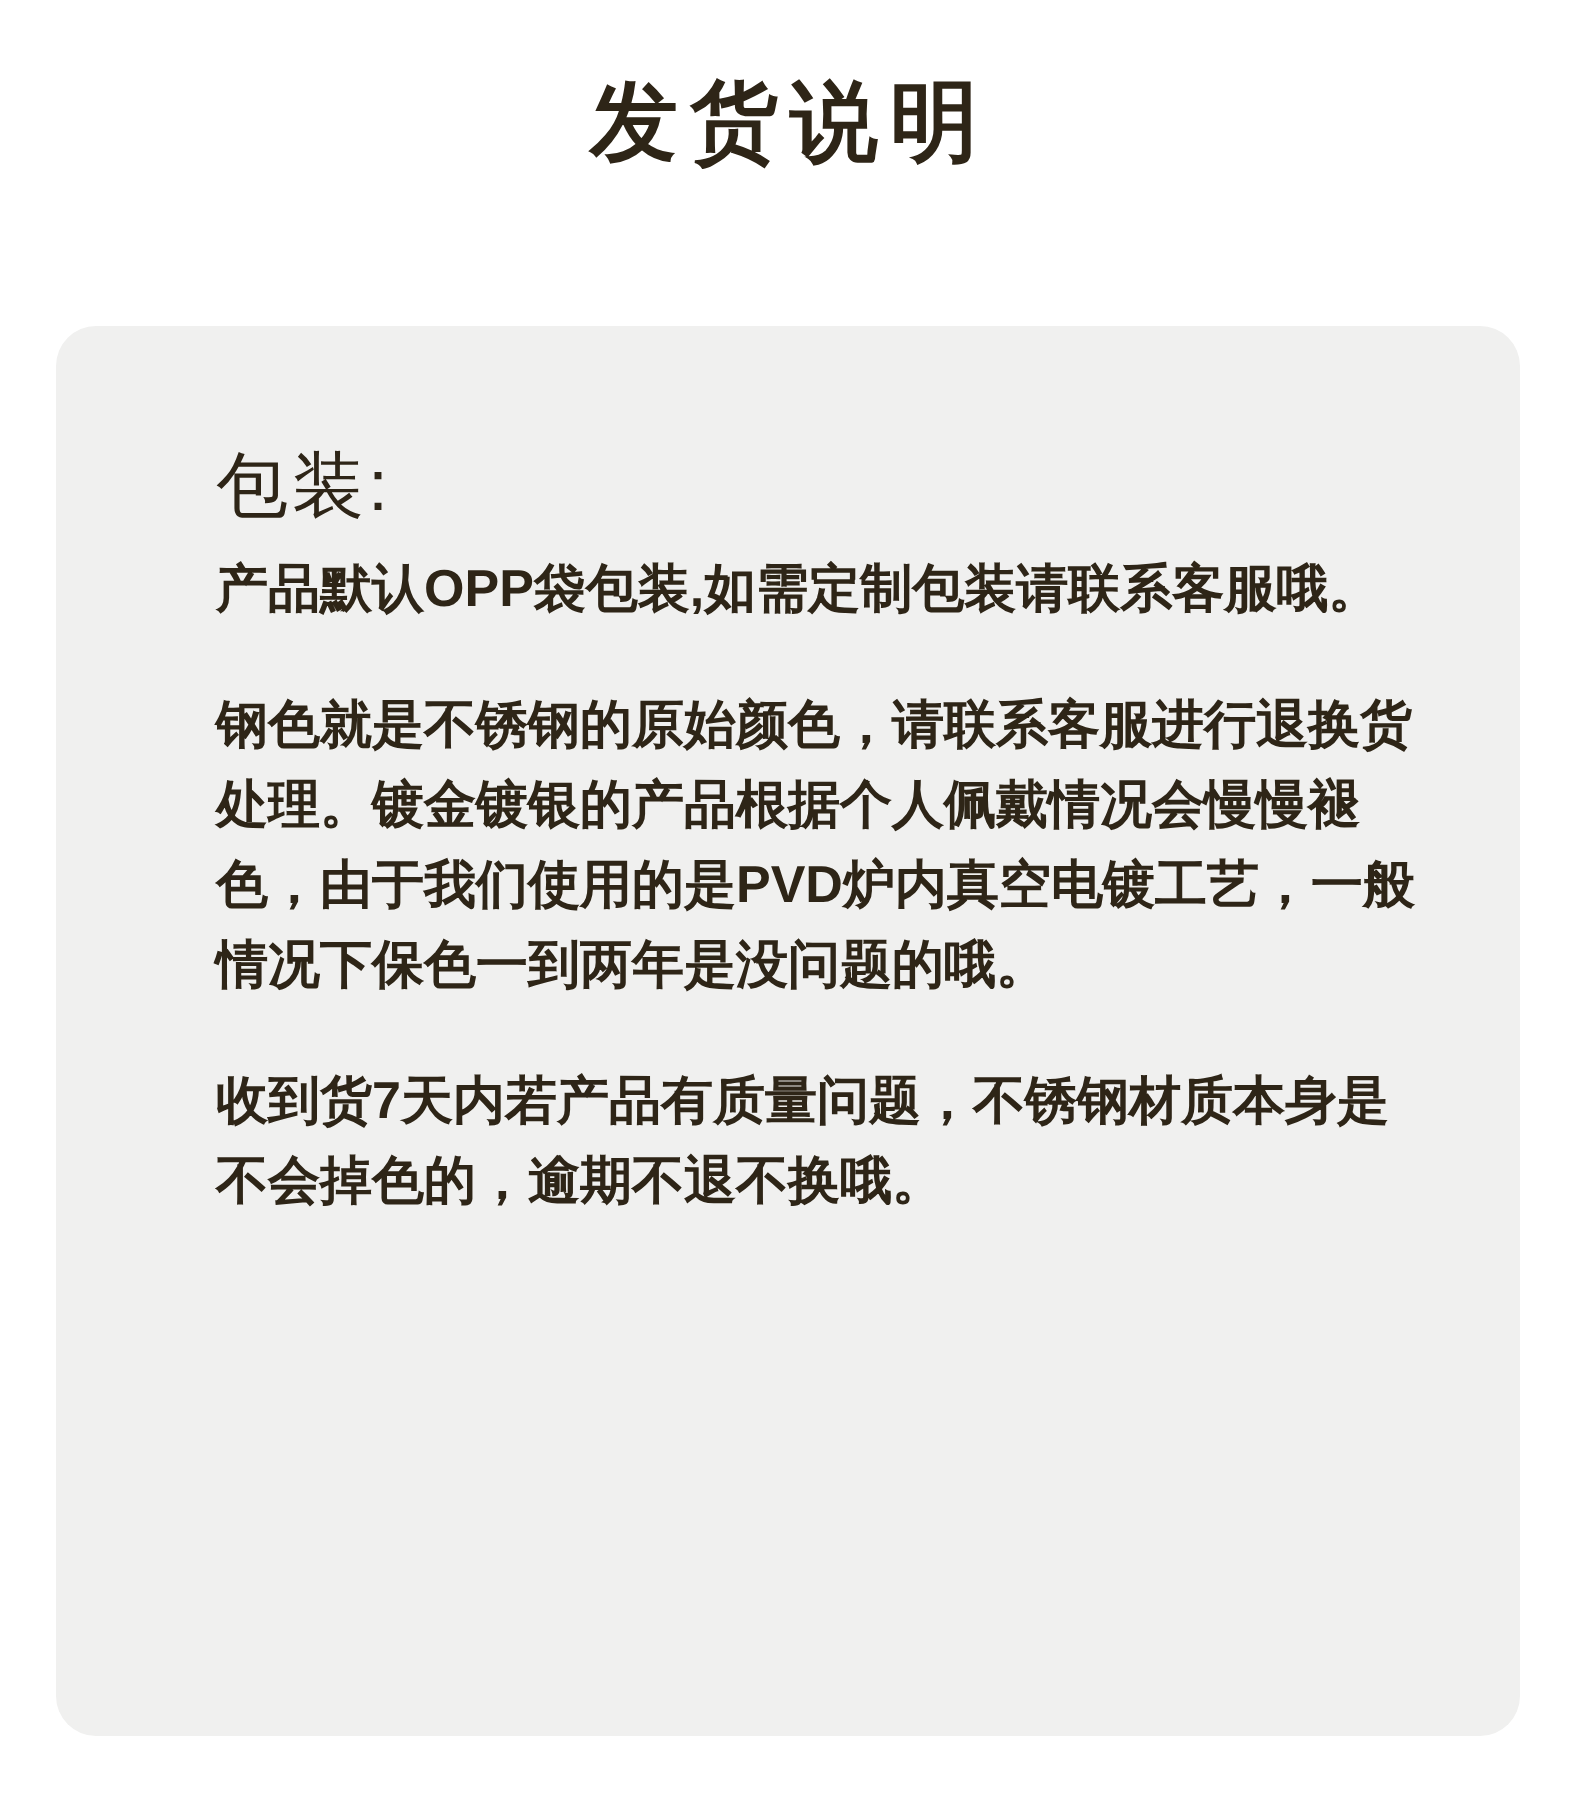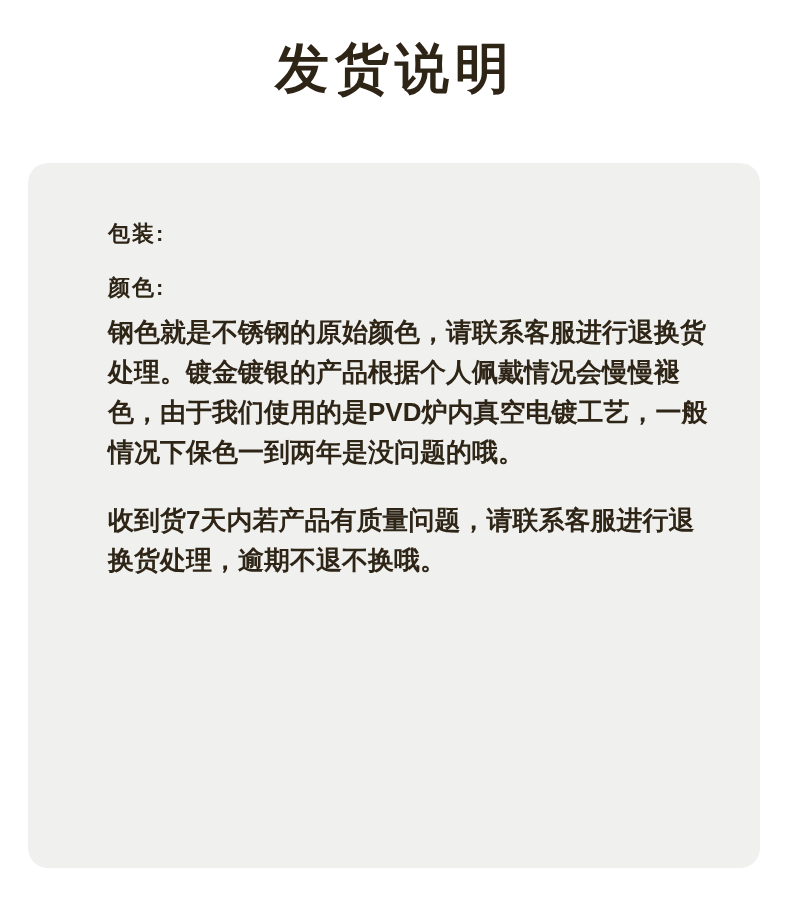--- a/index.html
+++ b/index.html
@@ -17,42 +17,42 @@
     color:var(--text-color);
     overflow:hidden;
     position:relative;
   }
   .title{
     position:absolute;
     top:36px;
     left:0;
     width:790px;
     text-align:center;
-    font-size:54px;
+    font-size:44px;
     font-weight:900;
     letter-spacing:6px;
     line-height:1.2;
     color:var(--text-color);
   }
   .panel{
     position:absolute;
     top:163px;
     left:28px;
     width:732px;
     height:705px;
     background:var(--panel-bg);
     border-radius:20px;
     padding:58px 52px 40px 80px;
   }
   .sec{
     margin-bottom:28px;
   }
   .sec-h{
-    font-size:22px;
-    font-weight:700;
+    font-size:36px;
+    font-weight:400;
     line-height:1.2;
     margin-bottom:10px;
     letter-spacing:2px;
   }
   .sec-p{
     font-size:26px;
     font-weight:700;
     line-height:40px;
     max-width:600px;
     word-break:break-all;
@@ -62,26 +62,26 @@
 <body>
 
 <div class="page">
 
   <h1 class="title">发货说明</h1>
 
   <div class="panel">
 
     <section class="sec">
       <h2 class="sec-h">包装:</h2>
+      <p class="sec-p">产品默认OPP袋包装,如需定制包装请联系客服哦。</p>
     </section>
 
 
     <section class="sec">
-      <h2 class="sec-h">颜色:</h2>
       <p class="sec-p">钢色就是不锈钢的原始颜色，请联系客服进行退换货处理。镀金镀银的产品根据个人佩戴情况会慢慢褪色，由于我们使用的是PVD炉内真空电镀工艺，一般情况下保色一到两年是没问题的哦。</p>
     </section>
 
     <section class="sec">
-      <p class="sec-p">收到货7天内若产品有质量问题，请联系客服进行退换货处理，逾期不退不换哦。</p>
+      <p class="sec-p">收到货7天内若产品有质量问题，不锈钢材质本身是不会掉色的，逾期不退不换哦。</p>
     </section>
 
   </div>
 </div>
 
 </body></html>

